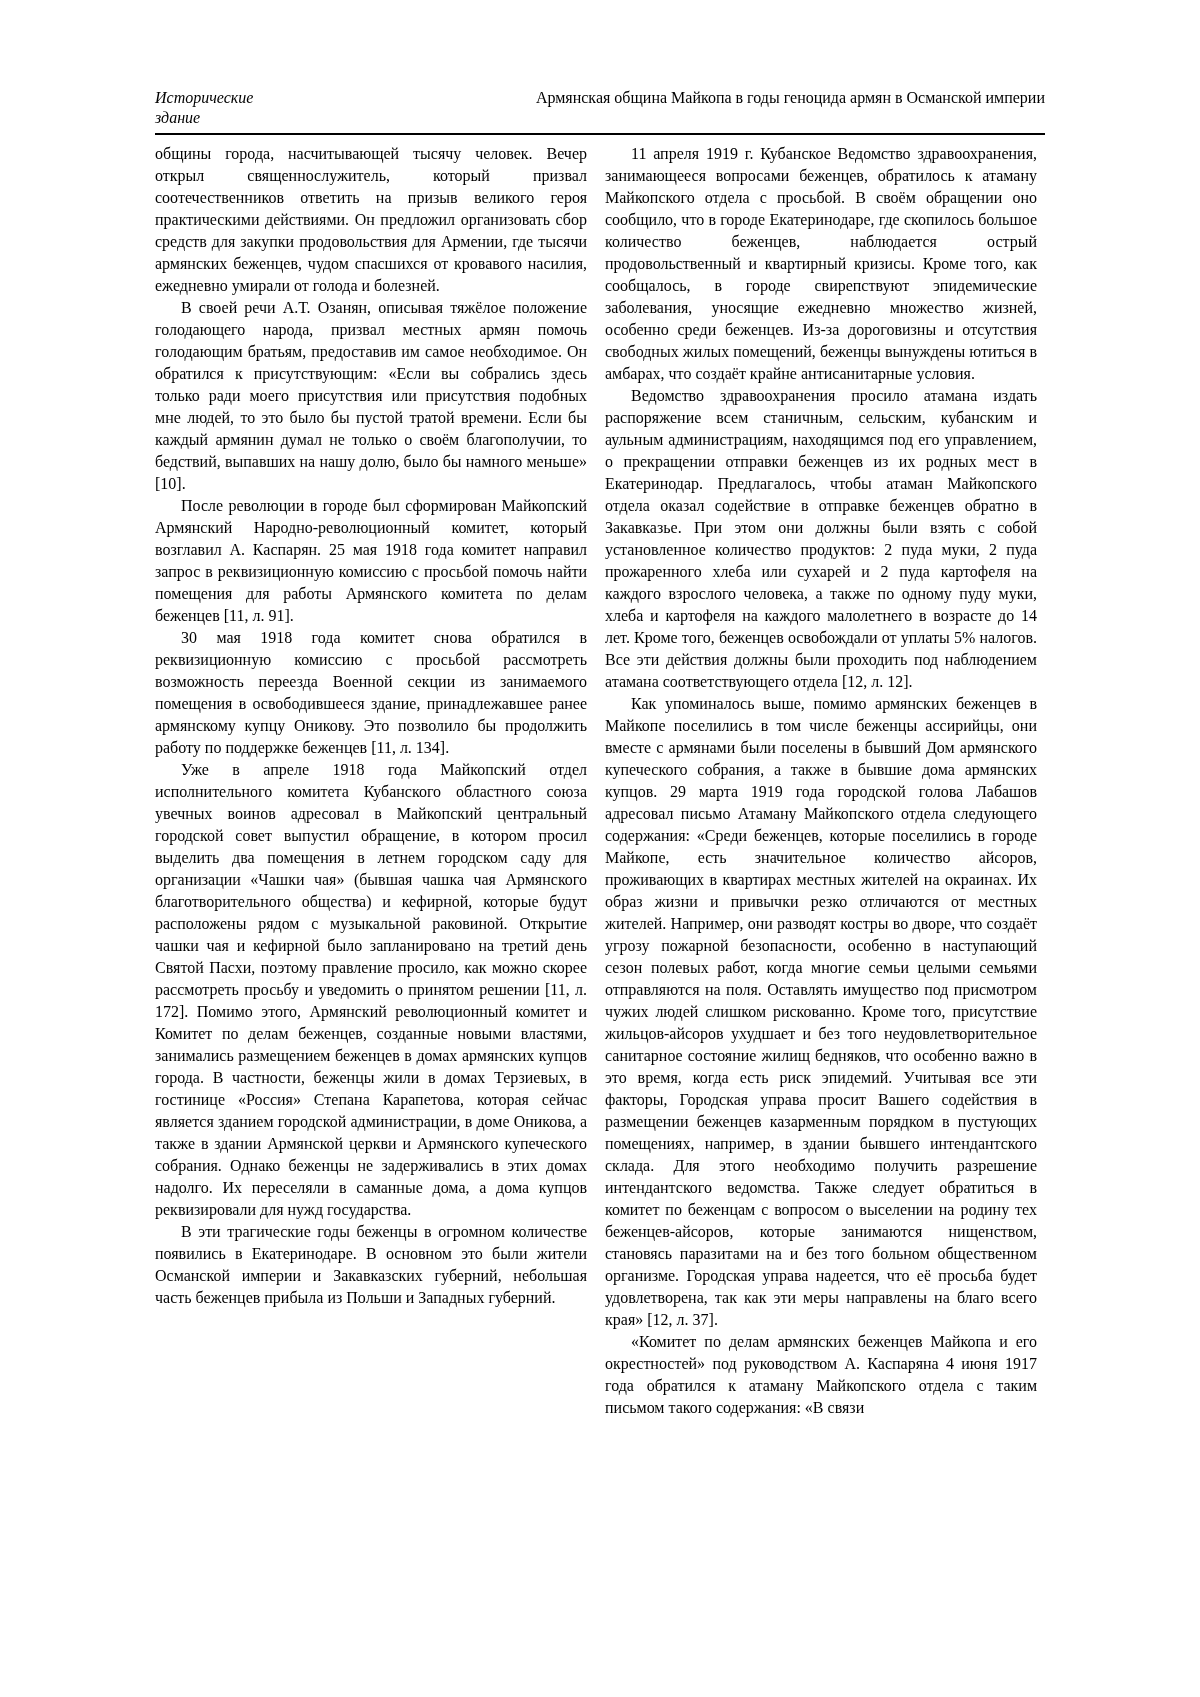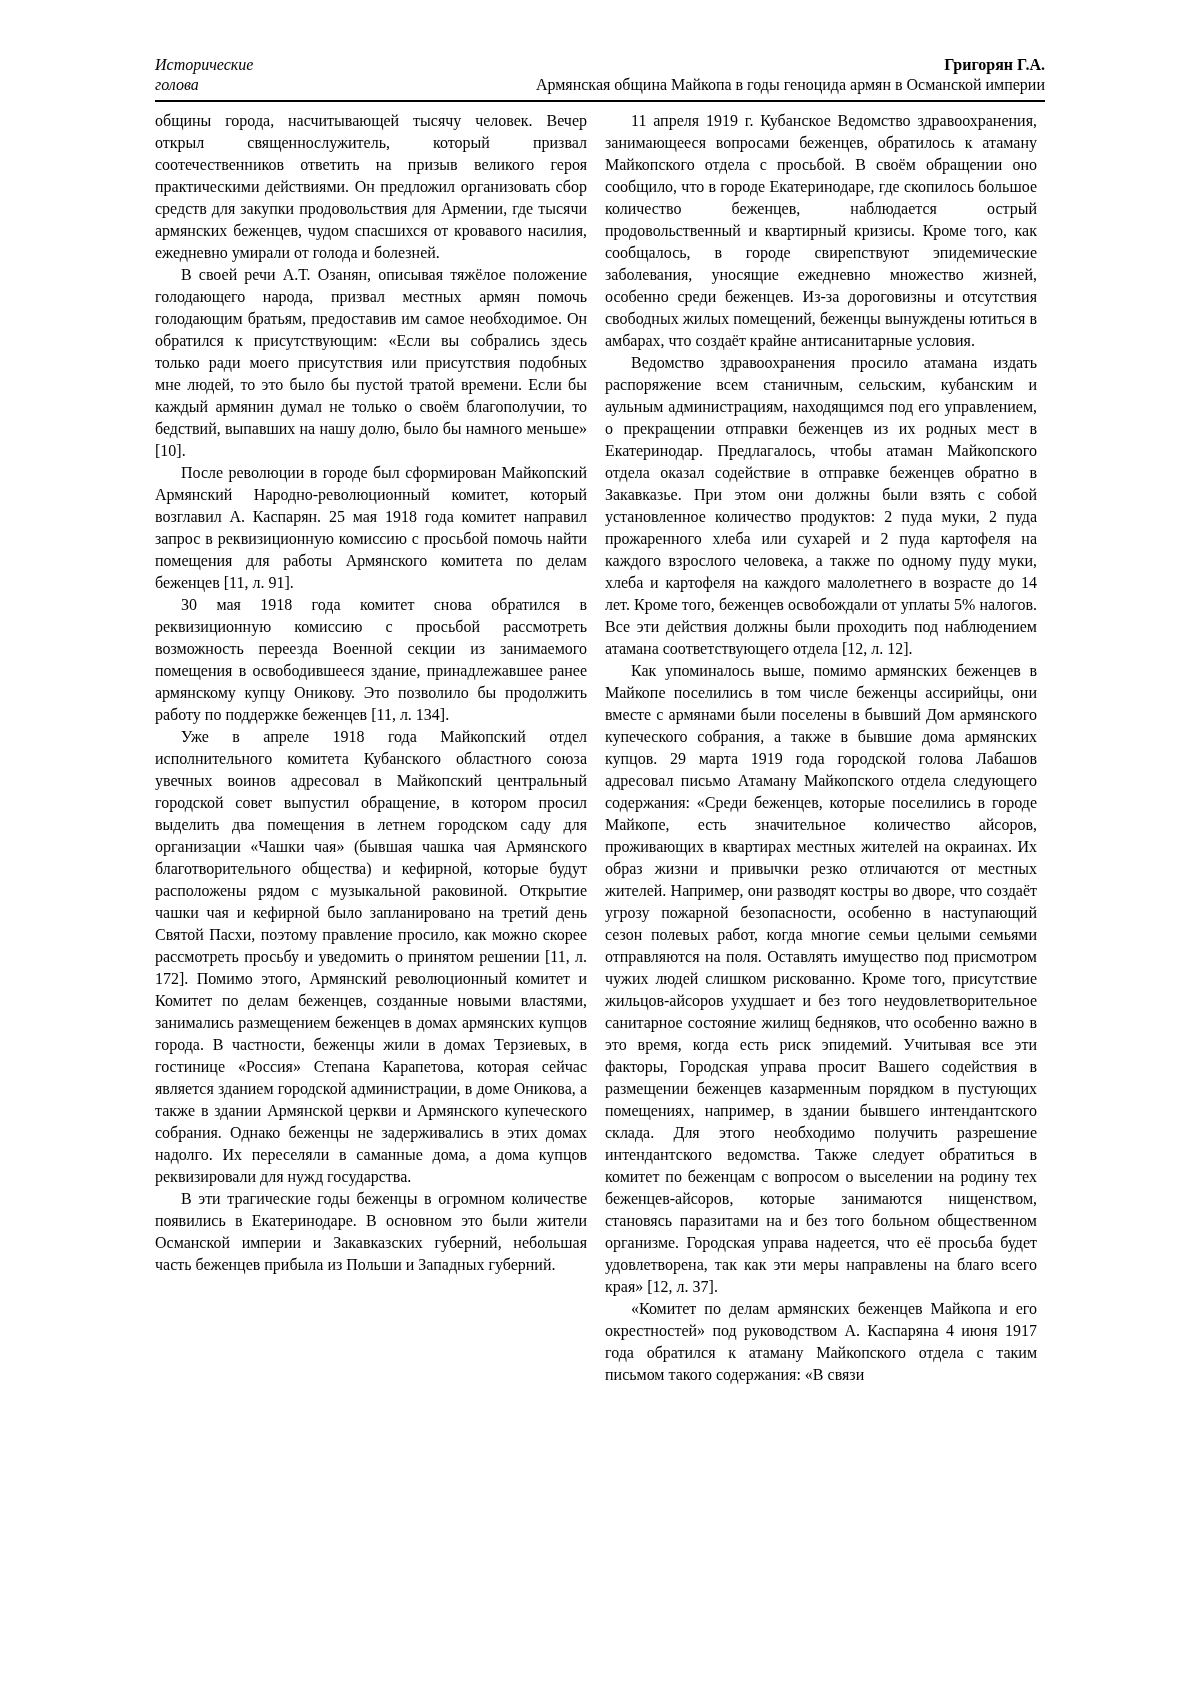--- a/index.html
+++ b/index.html
@@ -10,20 +10,21 @@
   .page {
     position: relative;
     width: 1200px;
     height: 1479px;
     box-sizing: border-box;
     padding: 55px 155px 0 155px;
     background: #ffffff;
     color: #000000;
     font-family: "Liberation Serif", serif;
     overflow: hidden;
+    margin-top: 33px;
   }
   
   .header-row {
     display: flex;
     justify-content: space-between;
     align-items: flex-start;
     font-size: 16px;
     line-height: 20px;
   }
   .section-label {
@@ -84,24 +85,23 @@
 </style>
 </head>
 <body>
 
 <div class="page">
 
   <header class="page-header">
     <div class="header-row">
       <div class="section-label">
         <span>Исторические</span><br>
-        <span>голова</span>
+        <span>здание</span>
       </div>
       <div class="header-right">
-        <div class="author">Григорян Г.А.</div>
         <div class="running-title">Армянская община Майкопа в годы геноцида армян в Османской империи</div>
       </div>
     </div>
     <div class="rule"></div>
   </header>
 
   <main class="columns">
     <section class="col">
       <p class="continuation">общины города, насчитывающей тысячу человек. Вечер открыл священнослужитель, который призвал соотечественников ответить на призыв великого героя практическими действиями. Он предложил организовать сбор средств для закупки продовольствия для Армении, где тысячи армянских беженцев, чудом спасшихся от кровавого насилия, ежедневно умирали от голода и болезней.</p>
       <p>В своей речи А.Т. Озанян, описывая тяжёлое положение голодающего народа, призвал местных армян помочь голодающим братьям, предоставив им самое необходимое. Он обратился к присутствующим: «Если вы собрались здесь только ради моего присутствия или присутствия подобных мне людей, то это было бы пустой тратой времени. Если бы каждый армянин думал не только о своём благополучии, то бедствий, выпавших на нашу долю, было бы намного меньше» [10].</p>

